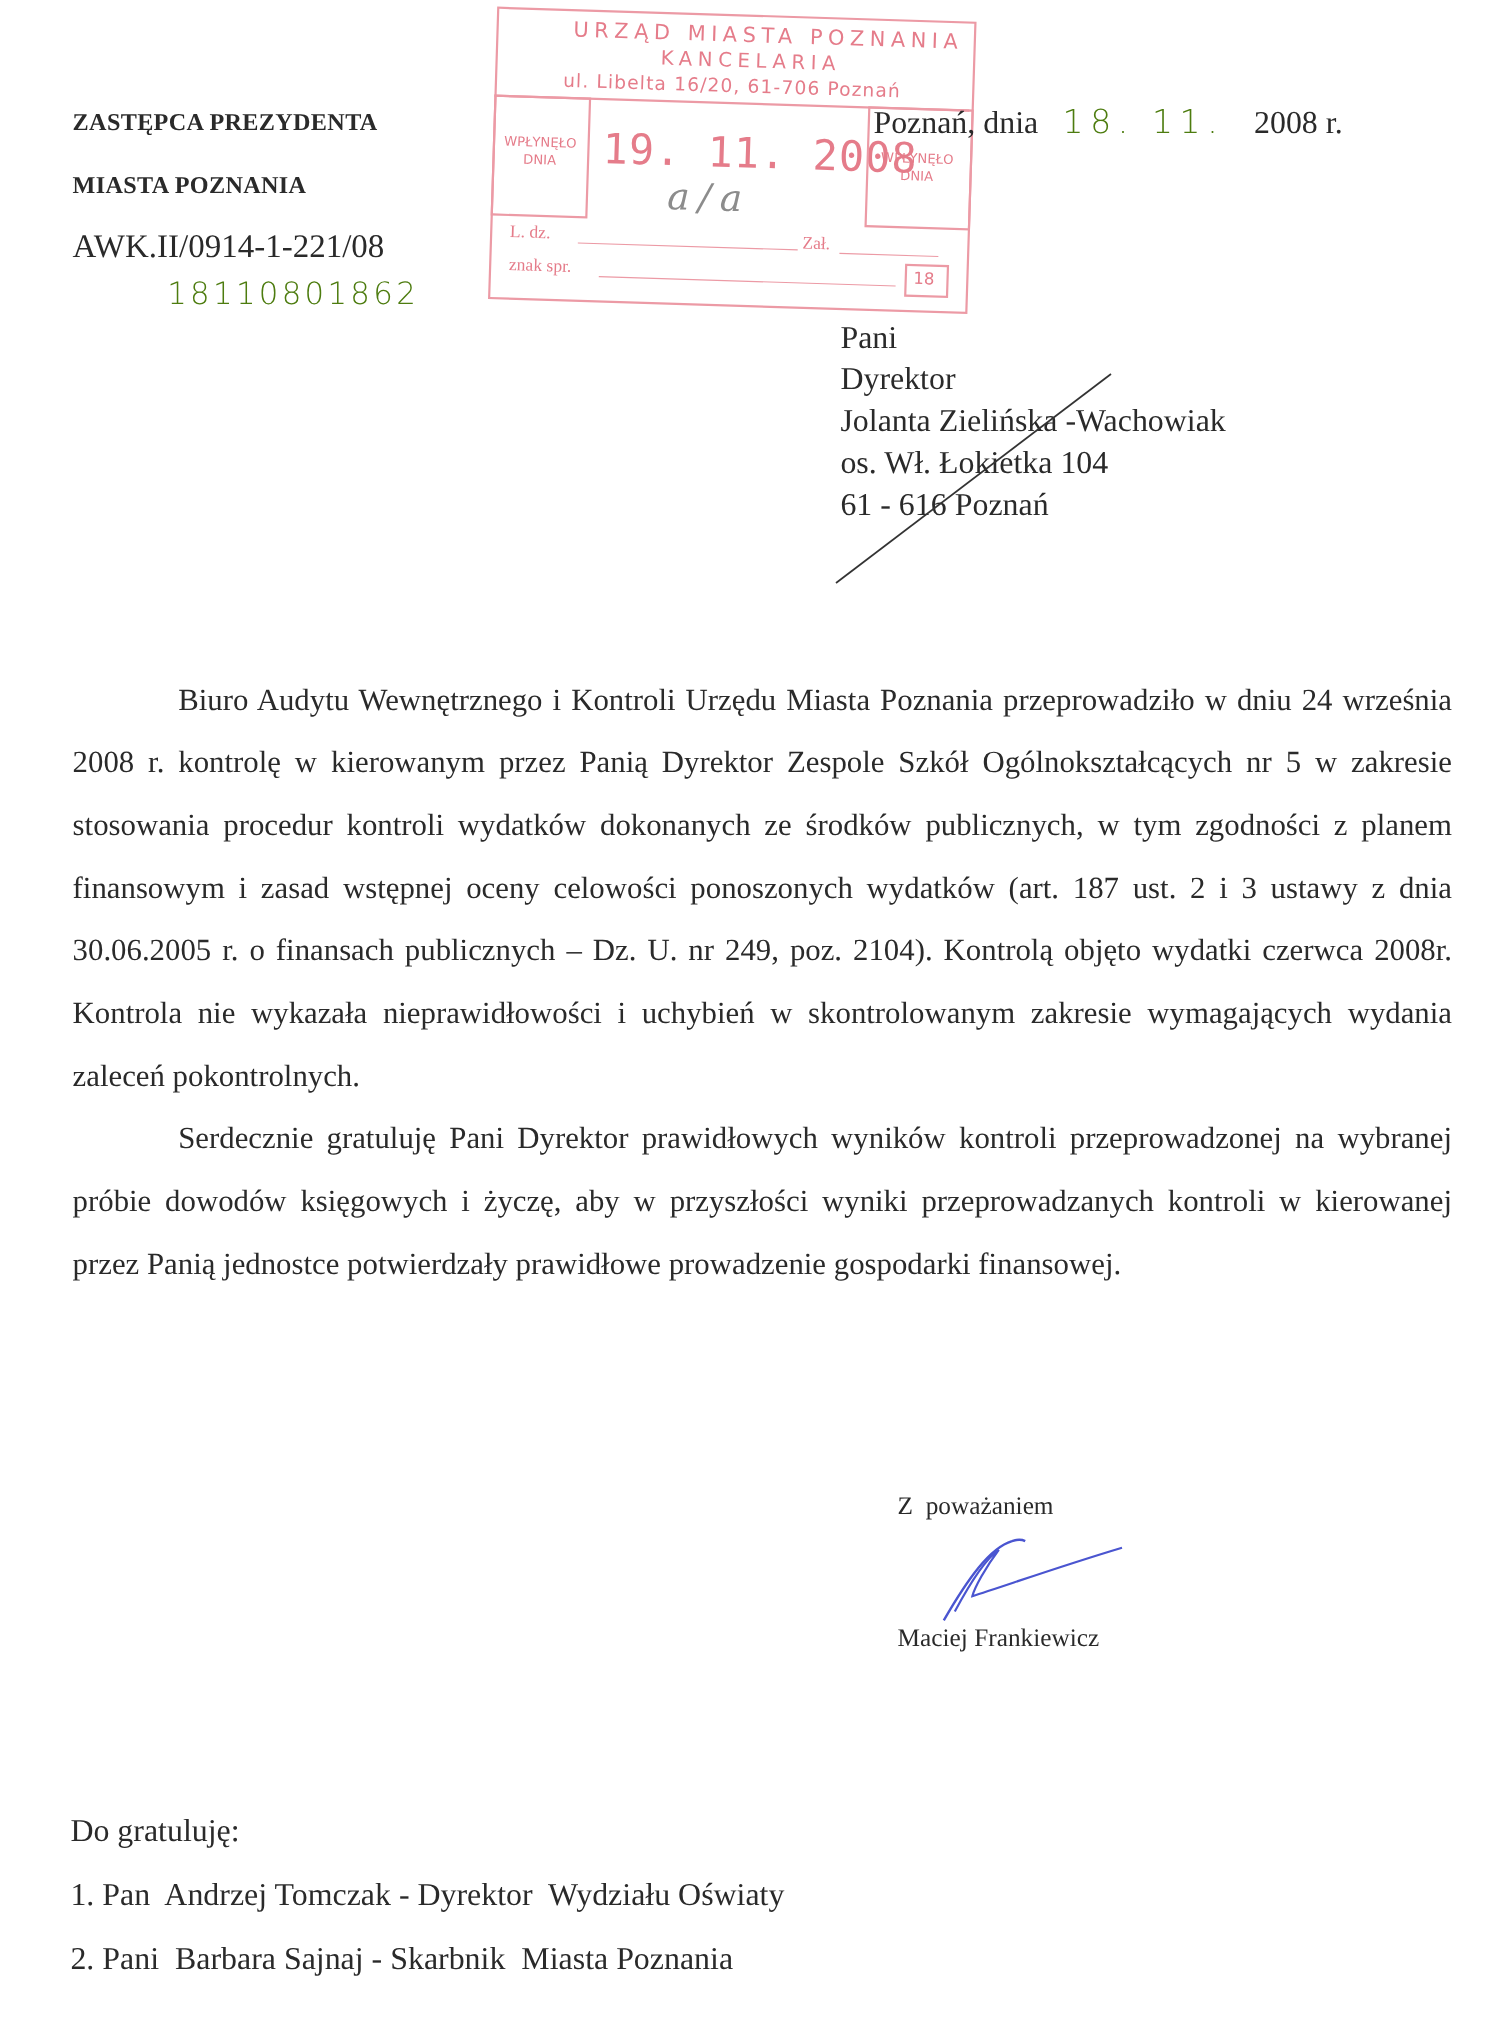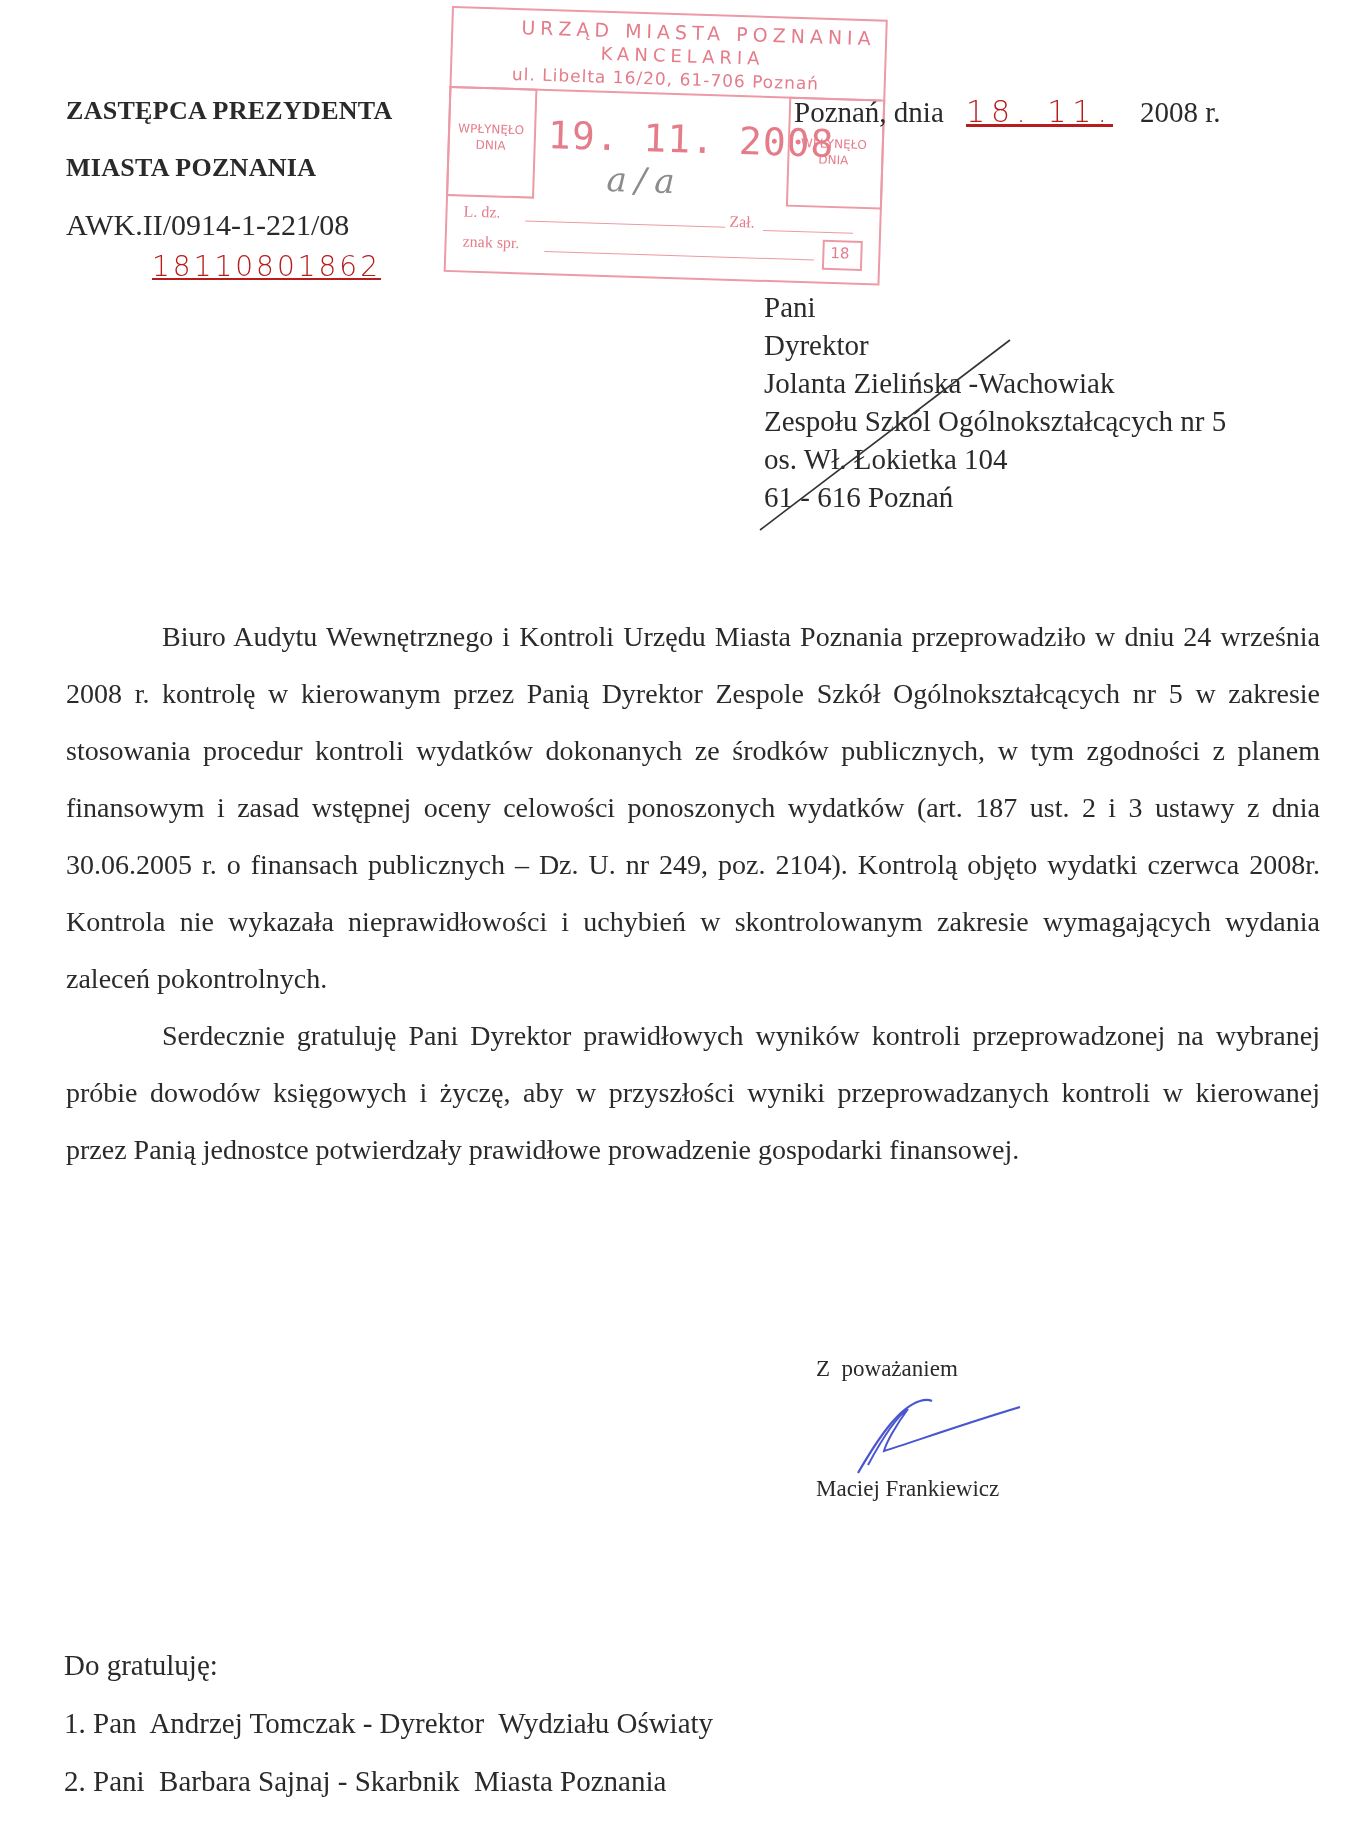--- a/index.html
+++ b/index.html
@@ -3,27 +3,26 @@
   <meta charset="utf-8">
   <style>
     html, body { margin: 0; padding: 0; background: #ffffff; }
     body {
       width: 1360px; height: 1842px; position: relative; overflow: hidden;
       font-family: "Liberation Serif", "DejaVu Serif", serif;
       color: #2a2a2a;
     }
     .abs { position: absolute; }
     .header-bold {
-      font-weight: bold; font-size: 26px; line-height: 30px; letter-spacing: 0.3px;
+      font-weight: bold; font-size: 22px; line-height: 30px; letter-spacing: 0.3px;
     }
     .ref { font-size: 30px; }
     .handwritten {
-      font-family: "DejaVu Sans", sans-serif; color: #b91c1c; font-weight: 300;
+      font-family: "DejaVu Sans", sans-serif; color: #4d7c0f; font-weight: 300;
       letter-spacing: 3px;
-      text-decoration: underline;
     }
     .date-line { font-size: 29px; white-space: nowrap; }
     .recipient { font-size: 29px; line-height: 38px; }
     .body-text {
       left: 66px; width: 1254px; font-size: 28px; line-height: 57px;
       text-align: justify; text-align-last: left;
     }
     .body-text p { margin: 0; text-indent: 96px; }
     .closing { font-size: 23px; }
     .cc { font-size: 29px; line-height: 58px; }
@@ -69,21 +68,20 @@
 <div class="abs date-line" style="left:794px;top:96px;">
   <span>Poznań, dnia</span>
 </div>
 <div class="abs handwritten" style="left:966px;top:94px;font-size:30px;letter-spacing:6px;">18. 11.</div>
 <div class="abs date-line" style="left:1140px;top:96px;">2008 r.</div>
 
 <div class="abs recipient" style="left:764px;top:288px;">
   <div>Pani</div>
   <div>Dyrektor</div>
   <div>Jolanta Zielińska -Wachowiak</div>
-  <div>Zespołu Szkól Ogólnokształcących nr 5</div>
   <div>os. Wł. Łokietka 104</div>
   <div>61 - 616 Poznań</div>
 </div>
 
 <svg class="abs" style="left:0;top:0;" width="1360" height="1842">
   <line x1="1010" y1="340" x2="760" y2="530" stroke="#333" stroke-width="1.6"></line>
 </svg>
 
 <div class="abs body-text" style="top:608px;">
   <p>Biuro Audytu Wewnętrznego i Kontroli Urzędu Miasta Poznania przeprowadziło w dniu 24 września 2008 r. kontrolę w kierowanym przez Panią  Dyrektor Zespole Szkół Ogólnokształcących  nr 5 w zakresie stosowania procedur kontroli wydatków dokonanych ze środków publicznych, w tym zgodności z planem finansowym i zasad wstępnej oceny celowości ponoszonych wydatków (art. 187 ust. 2 i 3 ustawy z dnia 30.06.2005 r. o finansach publicznych – Dz. U. nr 249, poz. 2104). Kontrolą objęto wydatki  czerwca 2008r. Kontrola nie wykazała nieprawidłowości i uchybień w skontrolowanym zakresie wymagających wydania zaleceń pokontrolnych.</p>

